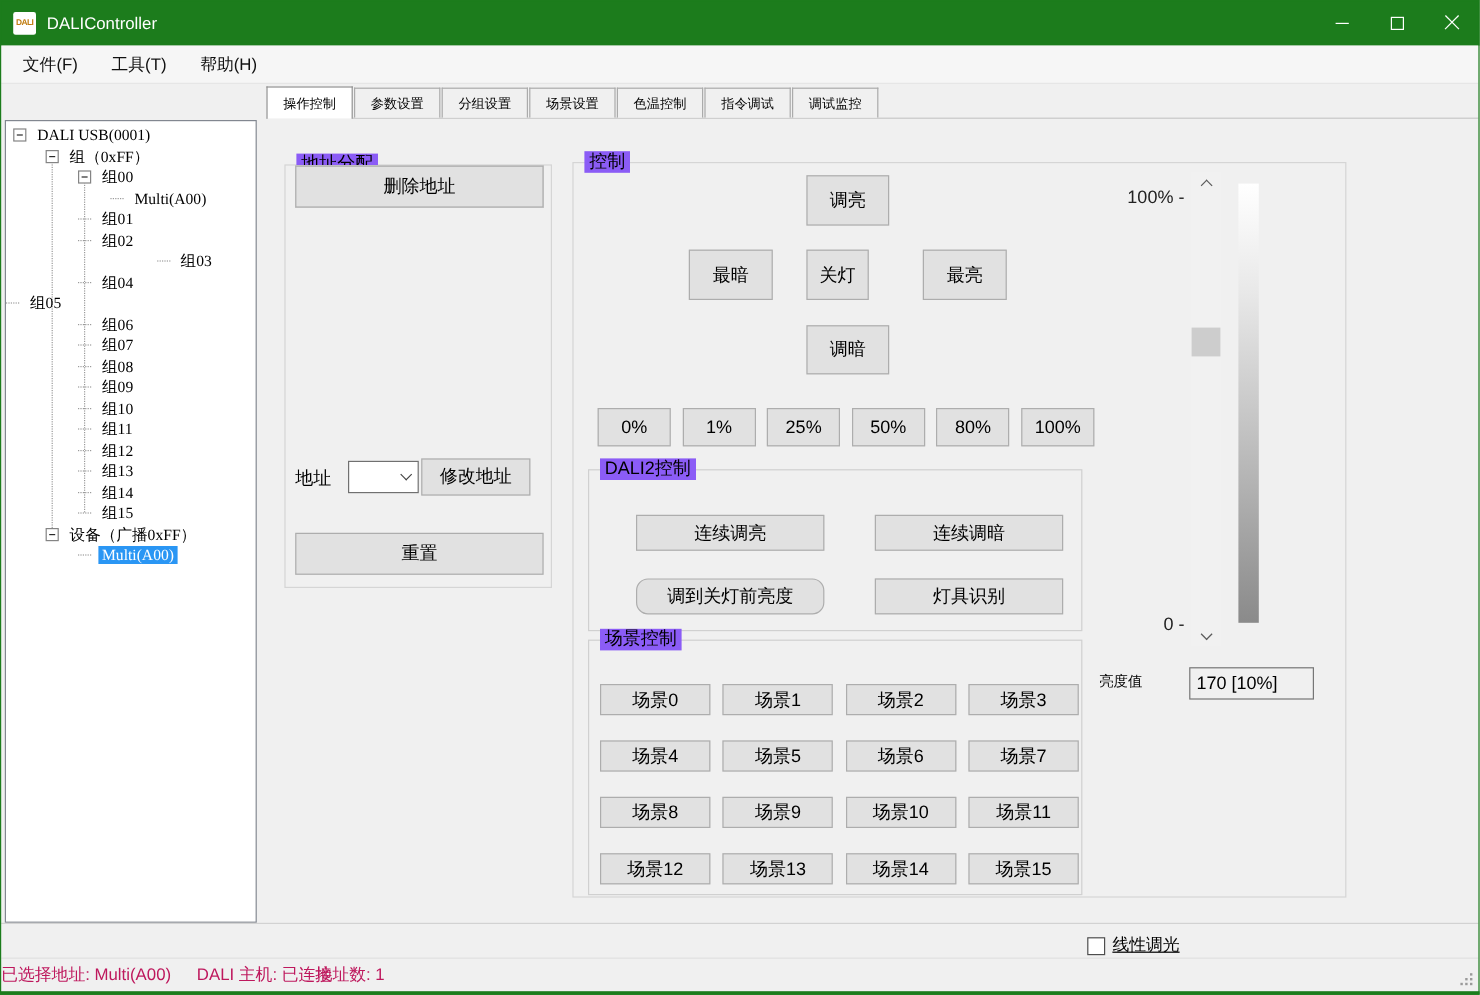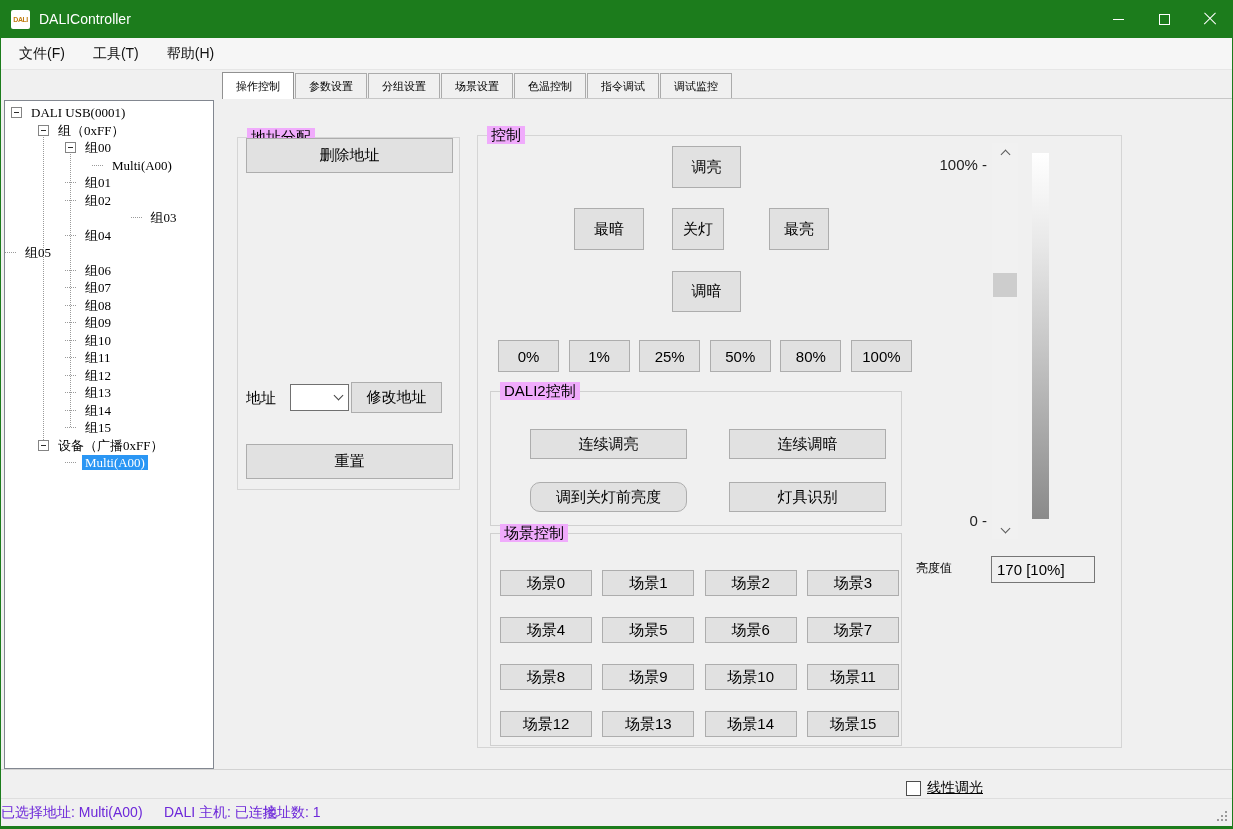--- a/index.html
+++ b/index.html
@@ -43,21 +43,21 @@
   #vline1 { left:38px; top:30px; height:315px; }
   #vline2 { left:65px; top:48px; height:278px; }
 
   
   .tabs { position:absolute; left:222px; top:72px; width:1010px; height:27px; display:flex; align-items:flex-end; border-bottom:1px solid #c7c7c7; }
   .tab { height:25px; margin-top:2px; padding:0 13px; display:flex; align-items:center; font-size:11px; background:#f0f0f0; border:1px solid #ababab; border-bottom:none; margin-right:1px; }
   .tab.active { height:27px; background:#fff; border-color:#919191; position:relative; margin-bottom:-1px; z-index:3; }
 
   
   .groupbox { position:absolute; border:1px solid #d5d5d5; }
-  .gb-title { position:absolute; top:-10px; left:9px; background:#f0abfc; padding:0 4px; font-size:15px; line-height:18px; }
+  .gb-title { position:absolute; top:-10px; left:9px; background:#8b5cf6; padding:0 4px; font-size:15px; line-height:18px; }
 
   .btn { position:absolute; background:#e1e1e1; border:1px solid #adadad; display:flex; align-items:center; justify-content:center; font-size:15px; }
 
   
   #gb-address { left:237px; top:137px; width:223px; height:353px; }
   .addr-btn { left:8px; width:207px; height:35px; }
   .addr-btn:nth-of-type(2){ top:19px; }
   .addr-btn:nth-of-type(3){ top:72px; }
   .addr-btn:nth-of-type(4){ top:133px; }
   .addr-btn:nth-of-type(5){ top:188px; }
@@ -65,21 +65,21 @@
   .combobox { position:absolute; left:52px; top:246px; width:59px; height:27px; background:#fff; border:1px solid #707070; display:flex; align-items:center; justify-content:space-between; padding:0 6px; font-size:13px; }
   .cbx-chev { width:7px; height:7px; border-right:1.5px solid #444; border-bottom:1.5px solid #444; transform:rotate(45deg); margin-top:-4px; }
   #btn-modify { left:113px; top:244px; width:91px; height:31px; }
   #btn-reset { left:8px; top:306px; width:207px; height:35px; }
 
   
   #gb-control { left:477px; top:135px; width:645px; height:613px; }
   #btn-up   { left:194px; top:10px;  width:69px; height:42px; }
   #btn-min  { left:96px;  top:72px;  width:70px; height:42px; }
   #btn-off  { left:194px; top:72px;  width:52px; height:42px; }
-  #btn-max  { left:291px; top:72px;  width:60px; height:42px; }
+  #btn-max  { left:291px; top:72px;  width:70px; height:42px; }
   #btn-down { left:194px; top:135px; width:69px; height:41px; }
   .pct-row { position:absolute; left:20px; top:204px; width:414px; height:32px; display:grid; grid-template-columns:repeat(6,61px); justify-content:space-between; }
   .pct-btn { position:static; width:61px; height:32px; }
 
   
   #gb-dali2 { left:12px; top:255px; width:412px; height:135px; border-color:#d0d0d0; }
   .d2-btn { width:157px; height:30px; }
   .d2-btn:nth-of-type(2){ left:39px;  top:37px; }
   .d2-btn:nth-of-type(3){ left:238px; top:37px; }
   .d2-btn:nth-of-type(4){ left:39px;  top:90px;border-radius:10px; }
@@ -104,21 +104,21 @@
   .bright-label { position:absolute; left:438px; top:424px; font-size:12px; }
   .bright-input { position:absolute; left:513px; top:420px; width:104px; height:27px; background:#f0f0f0; border:1px solid #767676; font-size:15px; display:flex; align-items:center; padding-left:5px; }
 
   
   .strip-line { position:absolute; left:1px; width:1231px; height:1px; background:#d2d2d2; }
   #line1 { top:769px; } #line2 { top:798px; background:#dedede; }
   .check-row { position:absolute; left:906px; top:779px; display:flex; align-items:center;text-decoration:underline; }
   .checkbox { width:15px; height:15px; border:1px solid #4d4d4d; background:#fff; margin-right:6px; }
   .check-label { font-size:14px; }
   .statusbar { position:absolute; left:1px; top:799px; width:1231px; height:27px; background:#f0f0f0; }
-  .status-item { position:absolute; top:5px; font-size:14px; color:#6d28d9; }
+  .status-item { position:absolute; top:5px; font-size:14px; color:#be185d; }
   .status-item:nth-of-type(1){ left:14px; }
   .status-item:nth-of-type(2){ left:163px; }
   .status-item:nth-of-type(3){ left:262px; }
   .resize-grip { position:absolute; right:5px; bottom:5px; width:10px; height:10px; }
   .resize-grip i { position:absolute; width:2px; height:2px; background:#9a9a9a; display:block; }
   .resize-grip i:nth-child(1){ right:0; bottom:0; }
   .resize-grip i:nth-child(2){ right:4px; bottom:0; }
   .resize-grip i:nth-child(3){ right:0; bottom:4px; }
   .resize-grip i:nth-child(4){ right:8px; bottom:0; }
   .resize-grip i:nth-child(5){ right:4px; bottom:4px; }

